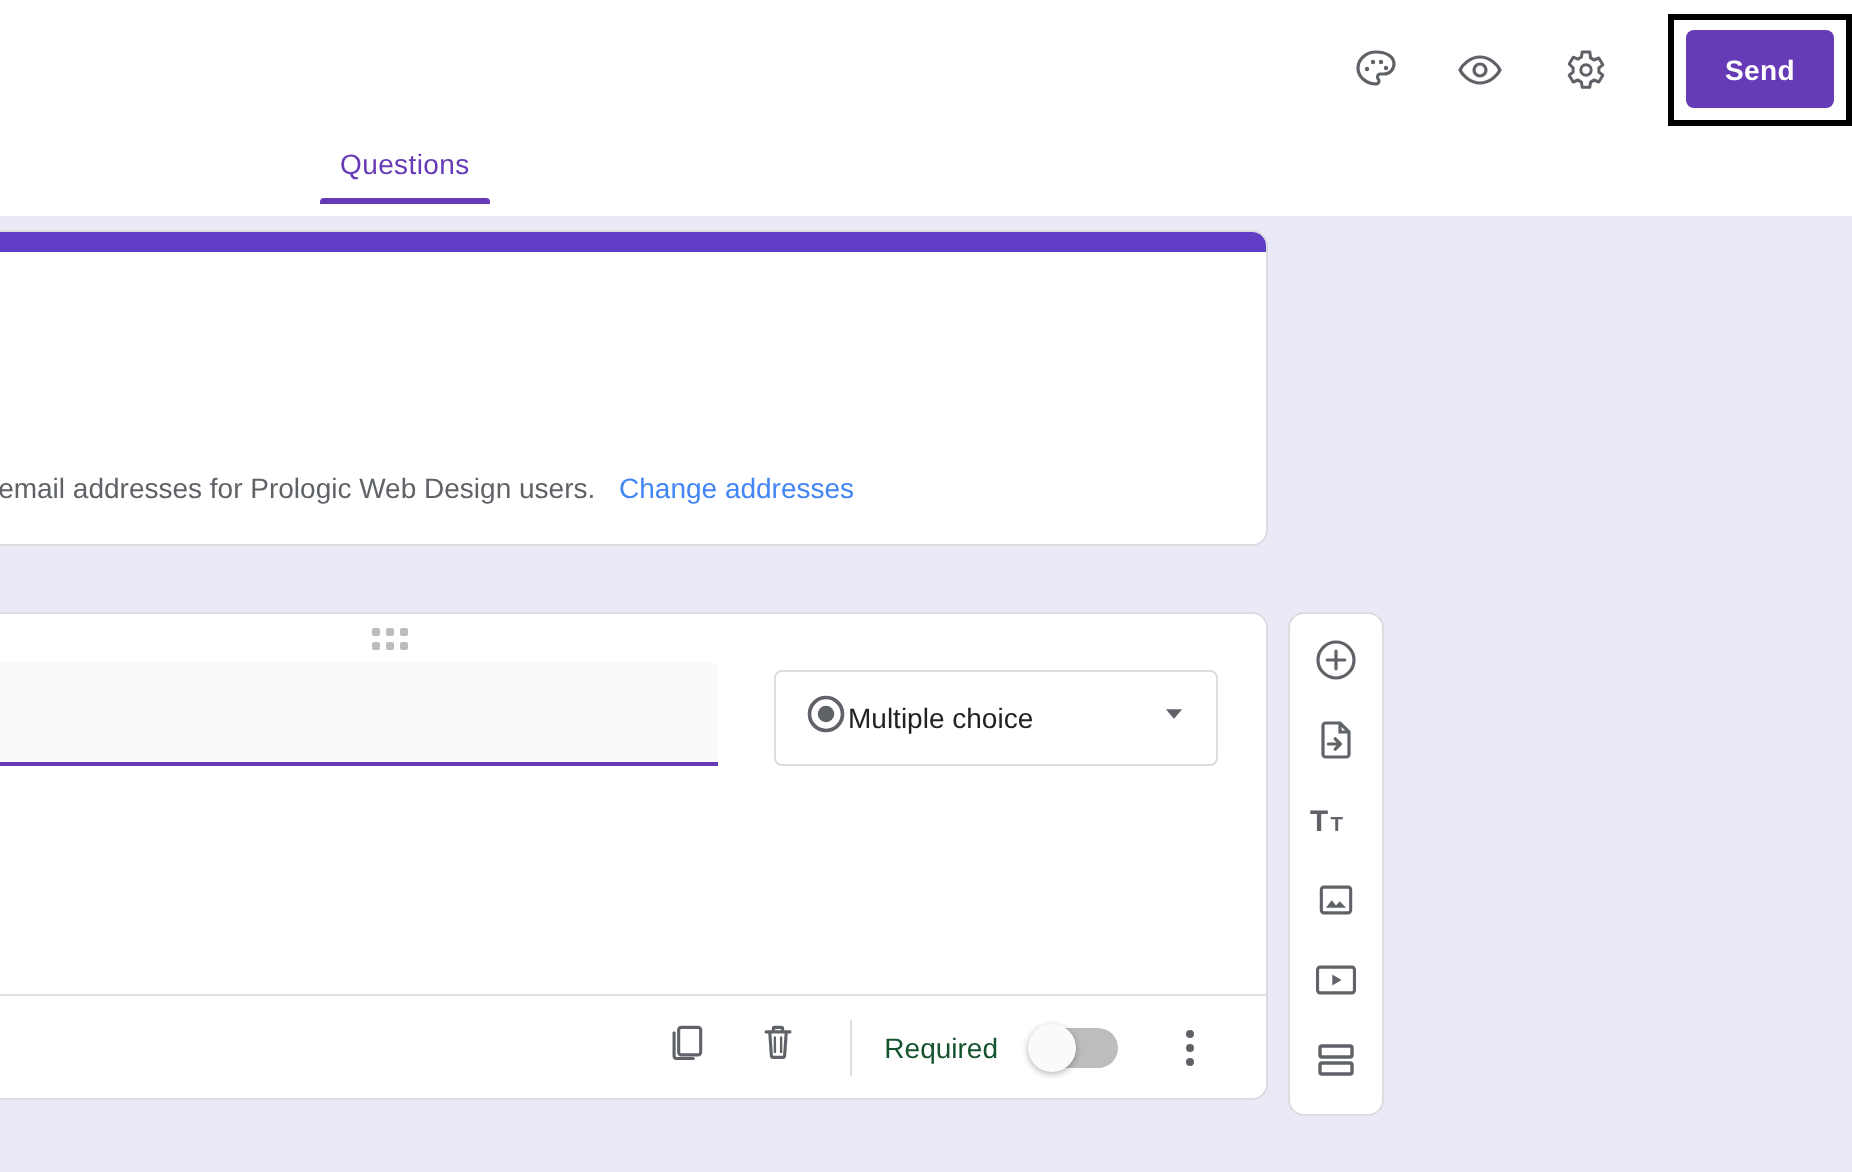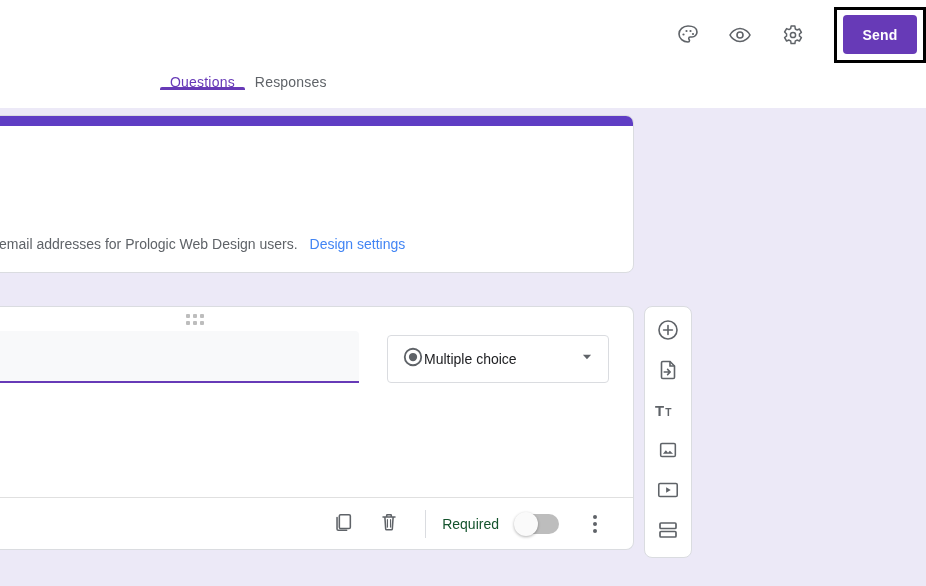--- a/index.html
+++ b/index.html
@@ -81,21 +81,21 @@
     width: 926px; height: 38px;
     background: #ffffff;
     display: flex;
     align-items: flex-start;
     padding-left: 160px;
     border-bottom: none;
   }
   .tab {
     font-size: 14px;
     color: #5f6368;
-    padding: 4px 10px 0 10px;
+    padding: 4px 10px 12px 10px;
     cursor: pointer;
     position: relative;
     letter-spacing: .2px;
   }
   .tab.active { color: #673ab7; font-weight: 500; }
   .tab.active::after {
     content: "";
     position: absolute;
     left: 0; right: 0; bottom: 0;
     height: 3px;
@@ -356,33 +356,32 @@
       </div>
 
       <div class="send-wrap">
         <button class="send-btn">Send</button>
       </div>
     </div>
   </div>
 
   <div class="tabs">
     <div class="tab active">Questions</div>
-    <div class="tab">Responses</div>
   </div>
 
   <div class="canvas">
 
     <div class="form-card">
       <div class="form-card-stripe"></div>
       <div class="form-card-body">
         <div class="form-title">Untitled form</div>
         <div class="form-desc-spacer"></div>
         <div class="email-note">
           <span>This form is automatically collecting email addresses for Prologic Web Design users.</span>
-          <span class="link">Design settings</span>
+          <span class="link">Change addresses</span>
         </div>
       </div>
     </div>
 
     <div class="question-card">
 
       <div class="drag-handle">
         <div class="drag-dots">
           <i></i>
             <i></i>

